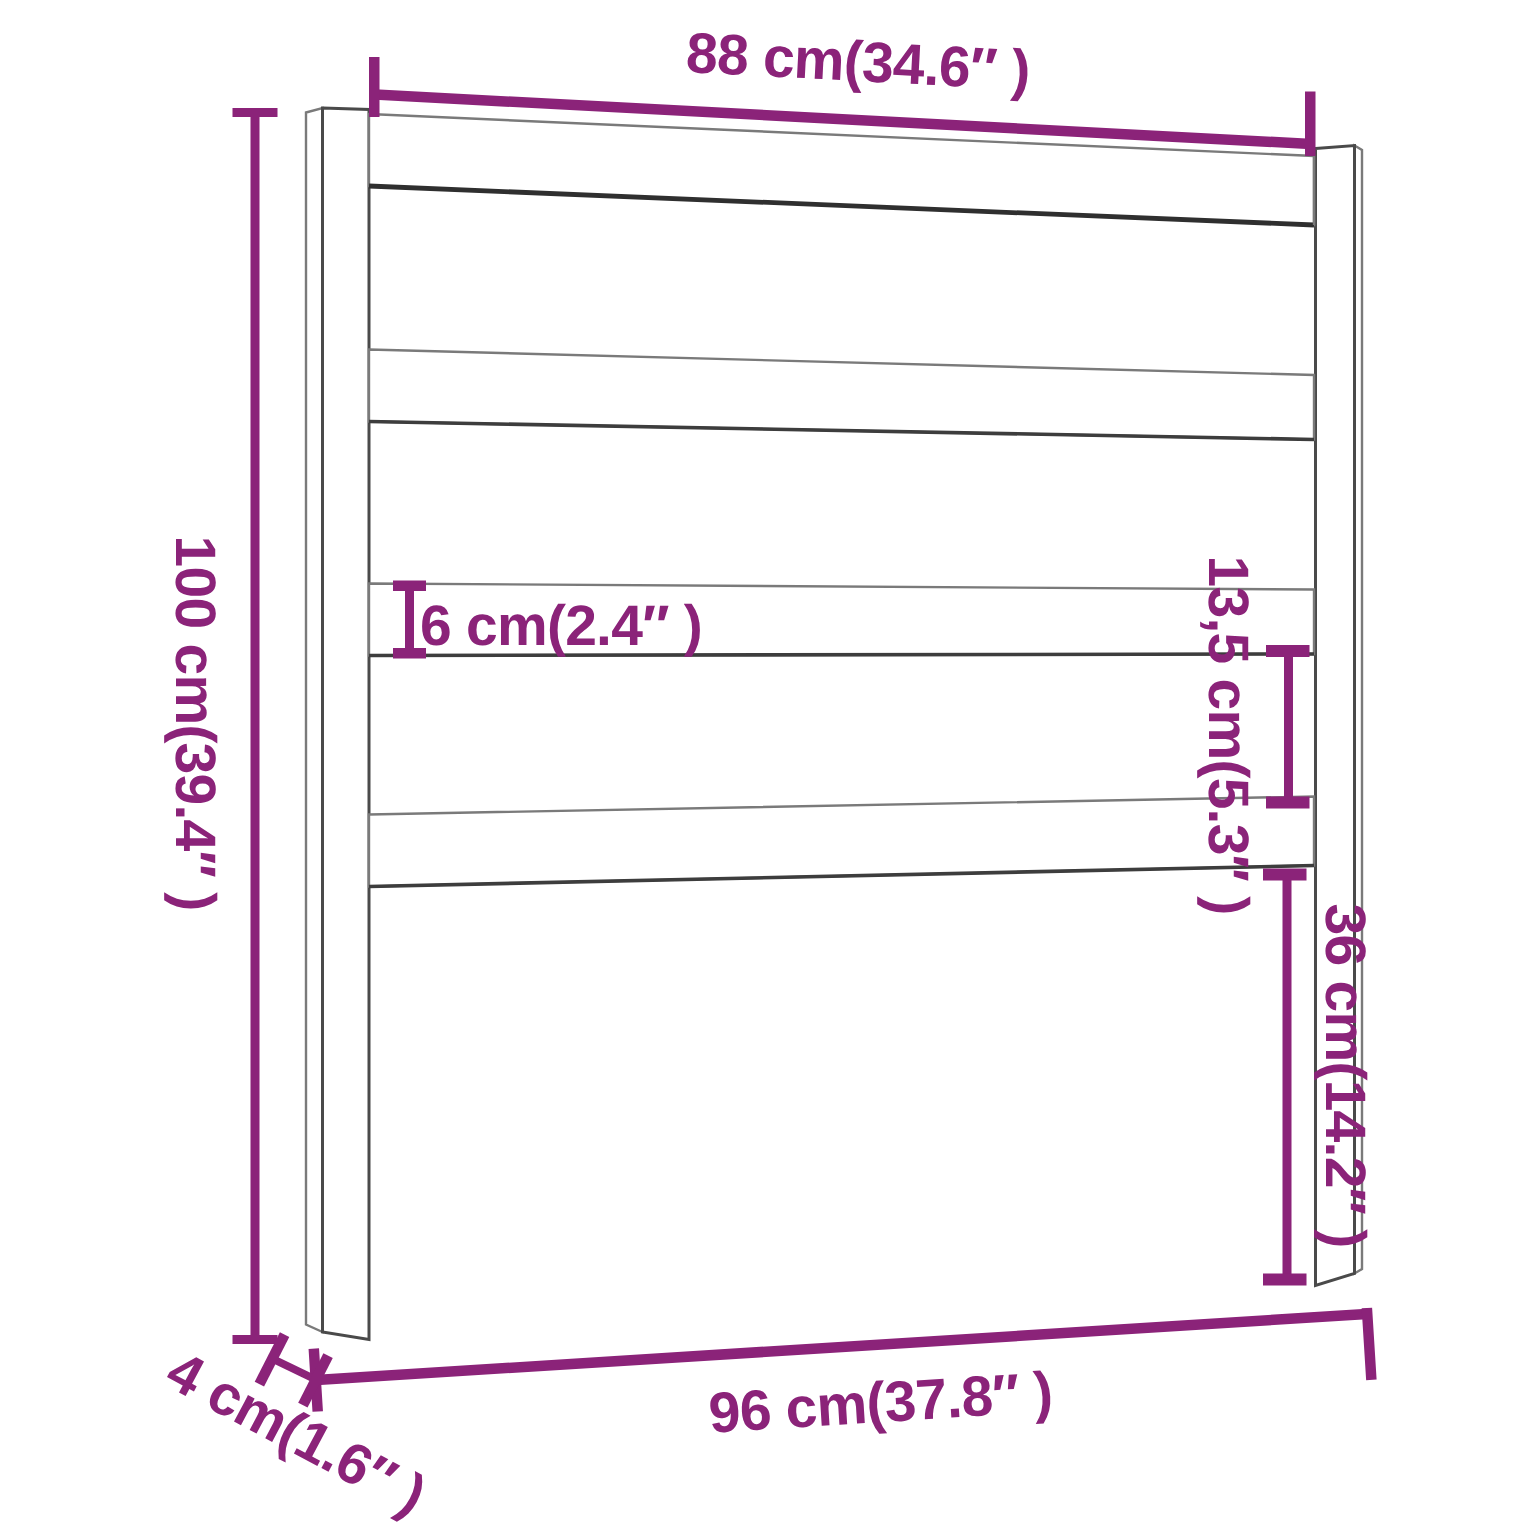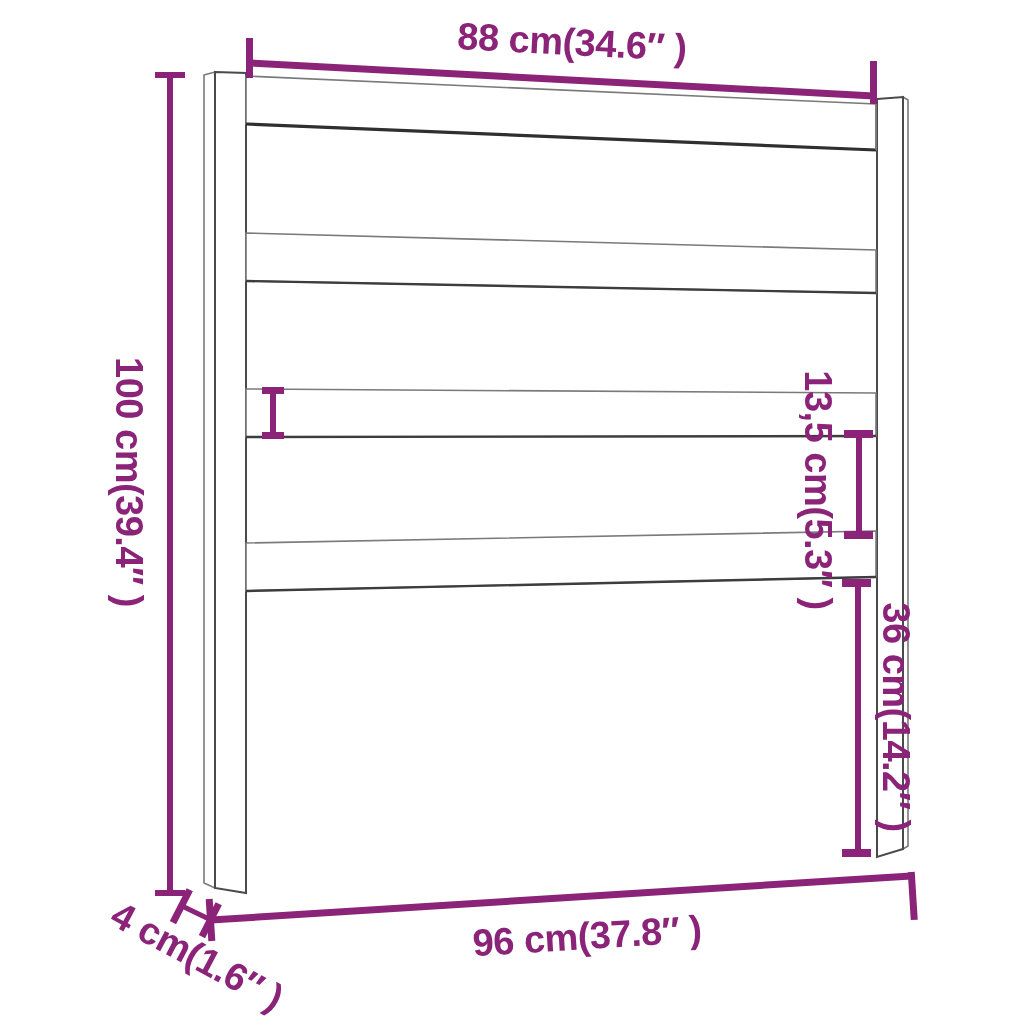--- a/index.html
+++ b/index.html
@@ -109,17 +109,18 @@
 
     <g class="dim">
       <rect x="855" y="586" width="6" height="266"></rect>
       <rect x="842" y="579" width="29" height="8"></rect>
       <rect x="842" y="849" width="29" height="8"></rect>
     </g>
   </svg>
 
   <div class="dim-label lbl-top-width">88 cm(34.6″ )</div>
   <div class="dim-label lbl-height">100 cm(39.4″ )</div>
+  <div class="dim-label lbl-slat-height">6 cm(2.4″ )</div>
   <div class="dim-label lbl-slat-gap">13,5 cm(5.3″ )</div>
   <div class="dim-label lbl-lower-height">36 cm(14.2″ )</div>
   <div class="dim-label lbl-total-width">96 cm(37.8″ )</div>
   <div class="dim-label lbl-post-depth">4 cm(1.6″ )</div>
 </div>
 
 </body></html>

